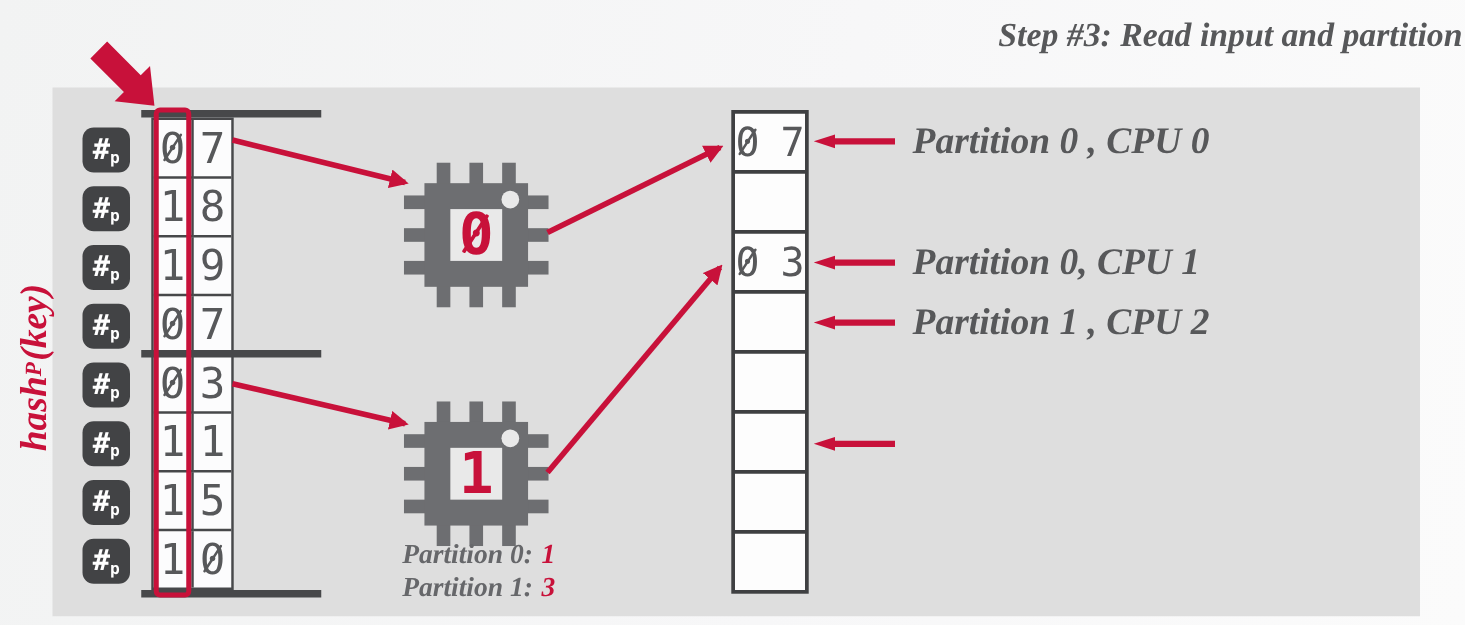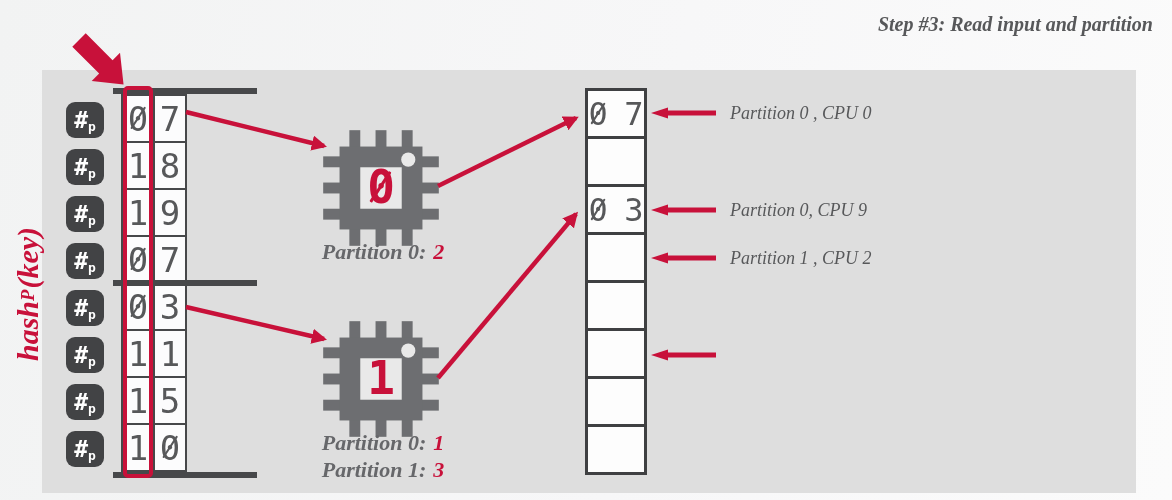--- a/index.html
+++ b/index.html
@@ -2,21 +2,21 @@
 <html><head>
 <meta charset="utf-8">
 <style>
   html,body{margin:0;padding:0;}
   .canvas{position:relative;width:1172px;height:500px;overflow:hidden;
           background:linear-gradient(100deg,#f2f3f3 0%,#f7f7f8 55%,#fbfbfb 100%);
           font-family:"Liberation Serif", serif;}
   .panel{position:absolute;left:42px;top:70px;width:1094px;height:423px;background:#dedede;}
 
   
-  .title{position:absolute;top:13px;right:19px;font-size:20px;font-weight:bold;font-style:italic;
+  .title{position:absolute;top:13px;right:2px;font-size:27px;font-weight:bold;font-style:italic;
          color:#57585a;white-space:nowrap;}
 
   
   .hash-label{position:absolute;left:-57px;top:275px;width:170px;height:38px;
               display:flex;align-items:center;justify-content:center;
               transform:rotate(-90deg);font-size:30px;font-weight:bold;font-style:italic;
               color:#c8113a;white-space:nowrap;}
   .hash-sub{font-size:0.62em;vertical-align:-0.25em;margin-right:1px;}
 
   
@@ -61,21 +61,21 @@
 
   
   .rtable{position:absolute;left:585px;top:88px;border:3px solid #3f4042;background:#fdfdfd;z-index:1;}
   .rcell{width:56px;height:45px;border-bottom:3px solid #3f4042;
          display:flex;align-items:center;justify-content:center;
          font-family:"DejaVu Sans Mono", monospace;font-size:32px;color:#57585a;}
   .rcell:last-child{border-bottom:none;}
 
   
   .rlabel{position:absolute;left:650px;height:28px;display:flex;align-items:center;gap:12px;z-index:2;}
-  .rlabel .txt{font-size:18px;font-weight:normal;font-style:italic;color:#57585a;white-space:nowrap;}
+  .rlabel .txt{font-size:30px;font-weight:bold;font-style:italic;color:#57585a;white-space:nowrap;}
 
   .arrows{position:absolute;inset:0;z-index:4;pointer-events:none;}
 </style>
 </head>
 <body>
 
 <div class="canvas">
 
   <div class="panel"></div>
 
@@ -228,21 +228,20 @@
         <rect x="17" y="17" width="76" height="76"></rect>
       </g>
       <rect x="36" y="36" width="38" height="38" fill="#e9e9e9"></rect>
       <circle cx="80" cy="29" r="6.5" fill="#e9e9e9"></circle>
     </svg>
     <div class="chip-num">
         <span class="d z">0</span>
       </div>
   </div>
   <div class="pcounts" style="top:238px">
-    <div><span class="pc-label">Partition 0:</span><span class="pc-val">2</span></div>
   </div>
 
   <div class="chip" style="top:319px">
     <svg width="120" height="120" viewBox="0 0 110 110">
       <g fill="#6d6e71">
         <rect x="26" y="2" width="10" height="16"></rect>
           <rect x="50" y="2" width="10" height="16"></rect>
           <rect x="74" y="2" width="10" height="16"></rect>
         <rect x="26" y="92" width="10" height="16"></rect>
           <rect x="50" y="92" width="10" height="16"></rect>
@@ -291,21 +290,21 @@
         <line x1="16" y1="6" x2="66" y2="6" stroke="#c8113a" stroke-width="5"></line>
         <polygon points="1,6 18,0.5 18,11.5" fill="#c8113a"></polygon>
       </svg>
     <span class="txt">Partition 0 , CPU 0</span>
   </div>
   <div class="rlabel" style="top:196px">
     <svg width="68" height="12">
         <line x1="16" y1="6" x2="66" y2="6" stroke="#c8113a" stroke-width="5"></line>
         <polygon points="1,6 18,0.5 18,11.5" fill="#c8113a"></polygon>
       </svg>
-    <span class="txt">Partition 0, CPU 9</span>
+    <span class="txt">Partition 0, CPU 1</span>
   </div>
   <div class="rlabel" style="top:244px">
     <svg width="68" height="12">
         <line x1="16" y1="6" x2="66" y2="6" stroke="#c8113a" stroke-width="5"></line>
         <polygon points="1,6 18,0.5 18,11.5" fill="#c8113a"></polygon>
       </svg>
     <span class="txt">Partition 1 , CPU 2</span>
   </div>
   <div class="rlabel" style="top:341px">
     <svg width="68" height="12">

